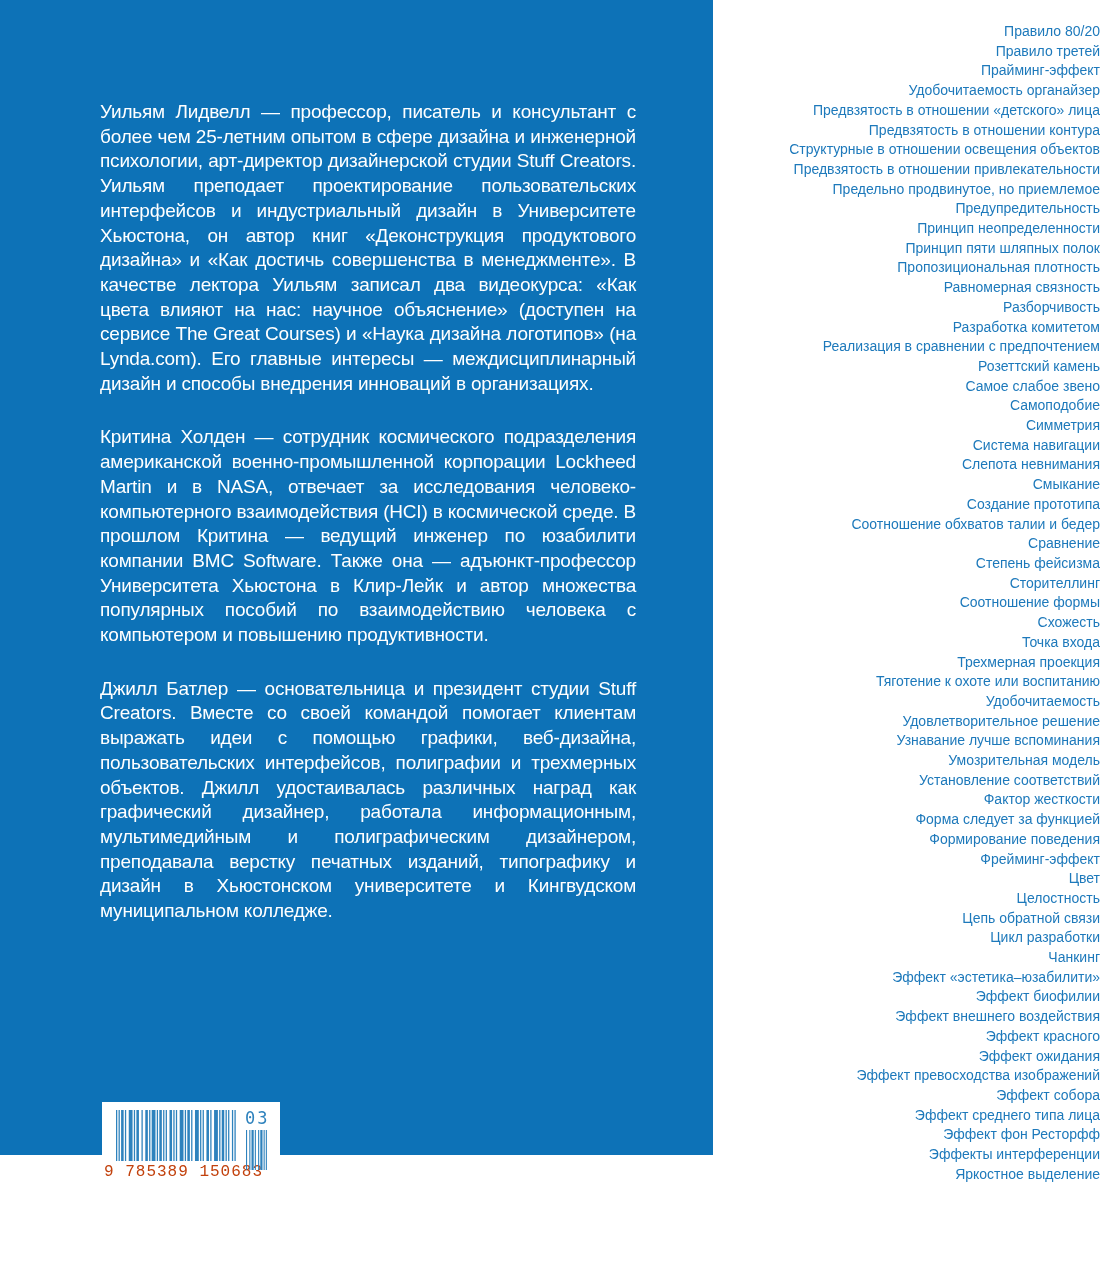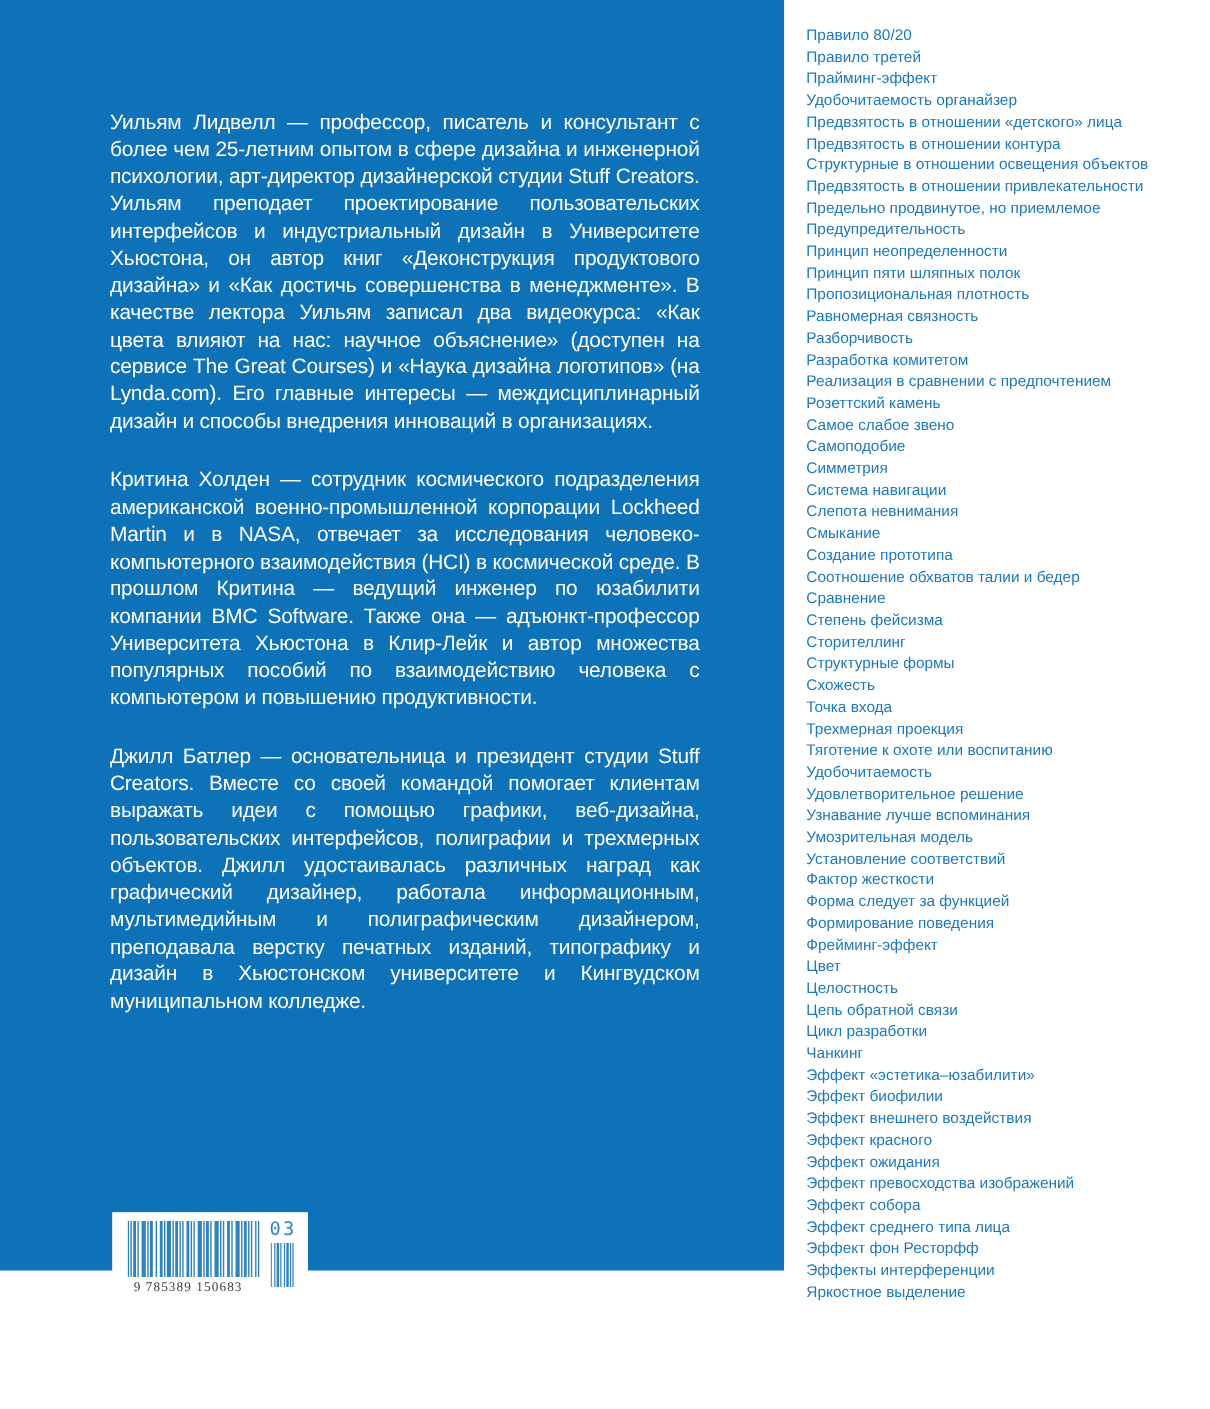--- a/index.html
+++ b/index.html
@@ -14,38 +14,39 @@
   .bio-block{
     position:absolute;left:100px;top:100px;width:536px;
   }
   .bio-paragraph{
     color:#ffffff;font-size:19px;line-height:24.7px;
     text-align:justify;margin:0 0 29px 0;letter-spacing:-0.2px;
   }
   .index-column{
     position:absolute;left:713px;top:0;width:387px;height:1281px;
     background:#ffffff;
+    text-align:right;
   }
   .index-list{
     padding:22px 0 0 20px;
   }
   .index-term{
     color:#1d79bb;font-size:14px;line-height:19.7px;white-space:nowrap;
   }
   .barcode-box{
     position:absolute;left:102px;top:1102px;width:178px;height:85px;
     background:#ffffff;
   }
   .bars-main{
     position:absolute;left:14px;top:8px;width:121px;height:51px;
   }
   .barcode-number{
     position:absolute;left:2px;top:61px;width:134px;
-    color:#404040;font-family:Liberation Serif, serif;
-    font-size:12px;letter-spacing:1px;text-align:center;white-space:nowrap;
+    color:#c2410c;font-family:Liberation Mono, monospace;
+    font-size:16px;letter-spacing:1px;text-align:center;white-space:nowrap;
   }
   .addon{
     position:absolute;left:143px;top:6px;width:24px;
   }
   .addon-number{
     color:#2e82bd;font-family:"DejaVu Sans Mono",monospace;
     font-size:17px;letter-spacing:2px;text-align:center;margin:0 0 2px 0;
   }
   .bars-addon{
     display:block;width:22px;height:40px;margin:0 auto;
@@ -147,21 +148,21 @@
         <div class="index-term">Самоподобие</div>
         <div class="index-term">Симметрия</div>
         <div class="index-term">Система навигации</div>
         <div class="index-term">Слепота невнимания</div>
         <div class="index-term">Смыкание</div>
         <div class="index-term">Создание прототипа</div>
         <div class="index-term">Соотношение обхватов талии и бедер</div>
         <div class="index-term">Сравнение</div>
         <div class="index-term">Степень фейсизма</div>
         <div class="index-term">Сторителлинг</div>
-        <div class="index-term">Структурные формы</div>
+        <div class="index-term">Соотношение формы</div>
         <div class="index-term">Схожесть</div>
         <div class="index-term">Точка входа</div>
         <div class="index-term">Трехмерная проекция</div>
         <div class="index-term">Тяготение к охоте или воспитанию</div>
         <div class="index-term">Удобочитаемость</div>
         <div class="index-term">Удовлетворительное решение</div>
         <div class="index-term">Узнавание лучше вспоминания</div>
         <div class="index-term">Умозрительная модель</div>
         <div class="index-term">Установление соответствий</div>
         <div class="index-term">Фактор жесткости</div>

